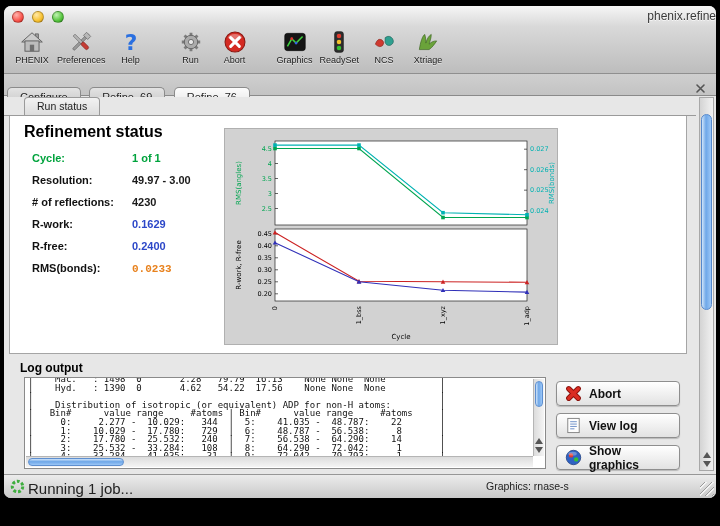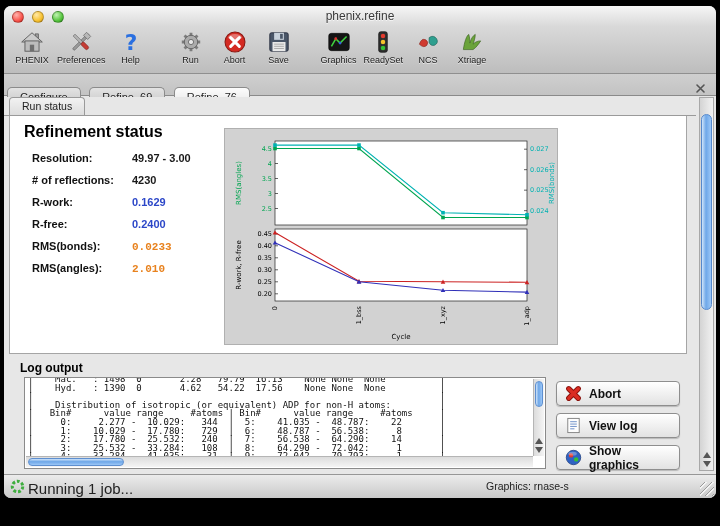--- a/index.html
+++ b/index.html
@@ -8,37 +8,37 @@
             overflow:hidden; background:#e7e7e7; box-shadow:0 8px 20px rgba(0,0,0,.8); }
   
   .chrome { position:absolute; left:0; top:0; width:100%; height:68px;
             background:linear-gradient(#f6f6f6, #d9d9d9 30%, #bdbdbd); border-bottom:1px solid #8f8f8f; }
   .titlebar { position:relative; height:22px; }
   .traffic { position:absolute; left:8px; top:5px; display:flex; gap:8px; }
   .tl { width:12px; height:12px; border-radius:50%; display:inline-block; border:1px solid rgba(0,0,0,.25); }
   .tl.red    { background:radial-gradient(circle at 35% 30%, #ffb3ad, #f9564e 60%, #c9231c); }
   .tl.yellow { background:radial-gradient(circle at 35% 30%, #ffe9a8, #f7c131 60%, #c98f12); }
   .tl.green  { background:radial-gradient(circle at 35% 30%, #c0f2b2, #57c53f 60%, #2d8f1e); }
-  .title { text-align:center; font-size:12px; line-height:21px; color:#3a3a3a; text-shadow:0 1px 0 rgba(255,255,255,.7); }
+  .title { text-align:right; font-size:12px; line-height:21px; color:#3a3a3a; text-shadow:0 1px 0 rgba(255,255,255,.7); }
   .toolbar { position:absolute; left:6px; top:22px; height:45px; display:flex; align-items:flex-start; }
   .tb-item { display:flex; flex-direction:column; align-items:center; min-width:44px; padding:1px 3px 0; cursor:default; }
   .tb-item .tb-icon { width:26px; height:26px; }
   .tb-item .tb-label { font-size:9px; color:#222; margin-top:0px; text-shadow:0 1px 0 rgba(255,255,255,.6); white-space:nowrap; }
   .tb-gap { width:16px; }
   
   .tabrow { position:absolute; left:0; top:68px; width:100%; height:22px; background:linear-gradient(#cfcfcf,#c3c3c3);
             border-bottom:1px solid #8a8a8a; }
   .tab { position:relative; display:inline-block; margin:13px 1px 0 3px; padding:0 12px; height:19px; line-height:18px;
          font-size:11px; color:#222; border:1px solid #8b8b8b; border-bottom:none; border-radius:5px 5px 0 0;
          background:linear-gradient(#e3e3e3,#c6c6c6); text-shadow:0 1px 0 rgba(255,255,255,.5); }
   .tab.active { background:linear-gradient(#fcfcfc,#e6e6e6); font-weight:normal;text-align:center; }
   .tab-close { position:absolute; right:10px; top:6px; width:11px; height:11px; }
   
   .content { position:absolute; left:0; top:91px; width:100%; height:377px; background:#e7e7e7; }
-  .subtab { position:absolute; left:5px; top:0px; height:18px; line-height:17px; padding:0 12px; font-size:10.5px; color:#222;
+  .subtab { position:absolute; left:20px; top:0px; height:18px; line-height:17px; padding:0 12px; font-size:10.5px; color:#222;
             border:1px solid #9a9a9a; border-bottom:none; border-radius:4px 4px 0 0;
             background:linear-gradient(#f2f2f2,#dddddd); }
   .subtab-line { position:absolute; left:0; top:18px; width:692px; height:1px; background:#9a9a9a; }
   .refine-panel { position:absolute; left:5px; top:19px; width:678px; height:238px; background:#fff; border:1px solid #a5a5a5; border-top:none; }
   .panel-title { position:absolute; left:14px; top:7px; font-size:16px; font-weight:bold; color:#000; }
   .stats { position:absolute; left:22px; top:36px; }
   .stat-row { height:22px; font-size:11px; white-space:nowrap; }
   .stat-row .lbl { display:inline-block; width:100px; font-weight:bold; color:#111; }
   .stat-row .val { font-weight:bold; }
   .v-green  { color:#00a33d; } .lbl-green { color:#00a33d !important; }
@@ -133,30 +133,20 @@
         <span class="tb-label">Run</span>
       </div>
       <div class="tb-item">
         <span class="tb-icon"><svg viewBox="0 0 24 24" width="26" height="26">
           <circle cx="12" cy="12" r="9.2" fill="#d42a22" stroke="#8c1812" stroke-width="1"></circle>
           <ellipse cx="12" cy="7.6" rx="6.2" ry="3" fill="rgba(255,255,255,0.35)"></ellipse>
           <path d="M8 8 L16 16 M16 8 L8 16" stroke="#fff" stroke-width="2.8" stroke-linecap="round"></path>
             </svg></span>
         <span class="tb-label">Abort</span>
       </div>
-      <div class="tb-item">
-        <span class="tb-icon"><svg viewBox="0 0 24 24" width="26" height="26">
-          <rect x="3.5" y="3.5" width="17" height="17" rx="1.5" fill="#4a5668" stroke="#23293a" stroke-width="0.8"></rect>
-          <rect x="7.5" y="3.5" width="9" height="6.5" fill="#c9d2dc"></rect>
-          <rect x="13" y="4.5" width="2.5" height="4.5" fill="#4a5668"></rect>
-          <rect x="6" y="12" width="12" height="8.5" fill="#e8e8e8"></rect>
-          <path d="M7.5 14 H16.5 M7.5 16 H16.5 M7.5 18 H16.5" stroke="#999" stroke-width="0.7"></path>
-            </svg></span>
-        <span class="tb-label">Save</span>
-      </div>
       <div class="tb-gap"></div>
       <div class="tb-item">
         <span class="tb-icon"><svg viewBox="0 0 24 24" width="26" height="26">
           <rect x="2.5" y="4" width="19" height="16" rx="2.5" fill="#151515" stroke="#000" stroke-width="0.5"></rect>
           <polyline points="5,16 9,9 13,13 19,7" fill="none" stroke="#3fd23f" stroke-width="1.4"></polyline>
           <circle cx="9" cy="9" r="1.3" fill="#e03030"></circle>
           <circle cx="13" cy="13" r="1.3" fill="#3565e0"></circle>
             </svg></span>
         <span class="tb-label">Graphics</span>
       </div>
@@ -194,26 +184,26 @@
         </svg></span>
   </div>
 
   <div class="content">
     <div class="subtab">Run status</div>
     <div class="subtab-line"></div>
 
     <div class="refine-panel">
       <div class="panel-title">Refinement status</div>
       <div class="stats">
+        <div class="stat-row"><span class="lbl lbl-green">Cycle:</span><span class="val v-green">1 of 1</span></div>
         <div class="stat-row"><span class="lbl">Resolution:</span><span class="val v-black">49.97 - 3.00</span></div>
         <div class="stat-row"><span class="lbl"># of reflections:</span><span class="val v-black">4230</span></div>
         <div class="stat-row"><span class="lbl">R-work:</span><span class="val v-blue">0.1629</span></div>
         <div class="stat-row"><span class="lbl">R-free:</span><span class="val v-blue">0.2400</span></div>
         <div class="stat-row"><span class="lbl">RMS(bonds):</span><span class="val v-orange">0.0233</span></div>
-        <div class="stat-row"><span class="lbl">RMS(angles):</span><span class="val v-orange">2.010</span></div>
       </div>
       <div class="chart-wrap">
         <svg class="chart" width="334" height="217">
             <rect x="50" y="12" width="252" height="84" fill="#ffffff" stroke="#222" stroke-width="0.7"></rect>
             <line x1="50" y1="79.5" x2="53" y2="79.5" stroke="#222" stroke-width="0.7"></line>
             <text x="47" y="81.8" text-anchor="end" font-size="6.5" fill="#00a550">2.5</text>
             <line x1="50" y1="64.5" x2="53" y2="64.5" stroke="#222" stroke-width="0.7"></line>
             <text x="47" y="66.8" text-anchor="end" font-size="6.5" fill="#00a550">3</text>
             <line x1="50" y1="49.5" x2="53" y2="49.5" stroke="#222" stroke-width="0.7"></line>
             <text x="47" y="51.8" text-anchor="end" font-size="6.5" fill="#00a550">3.5</text>

